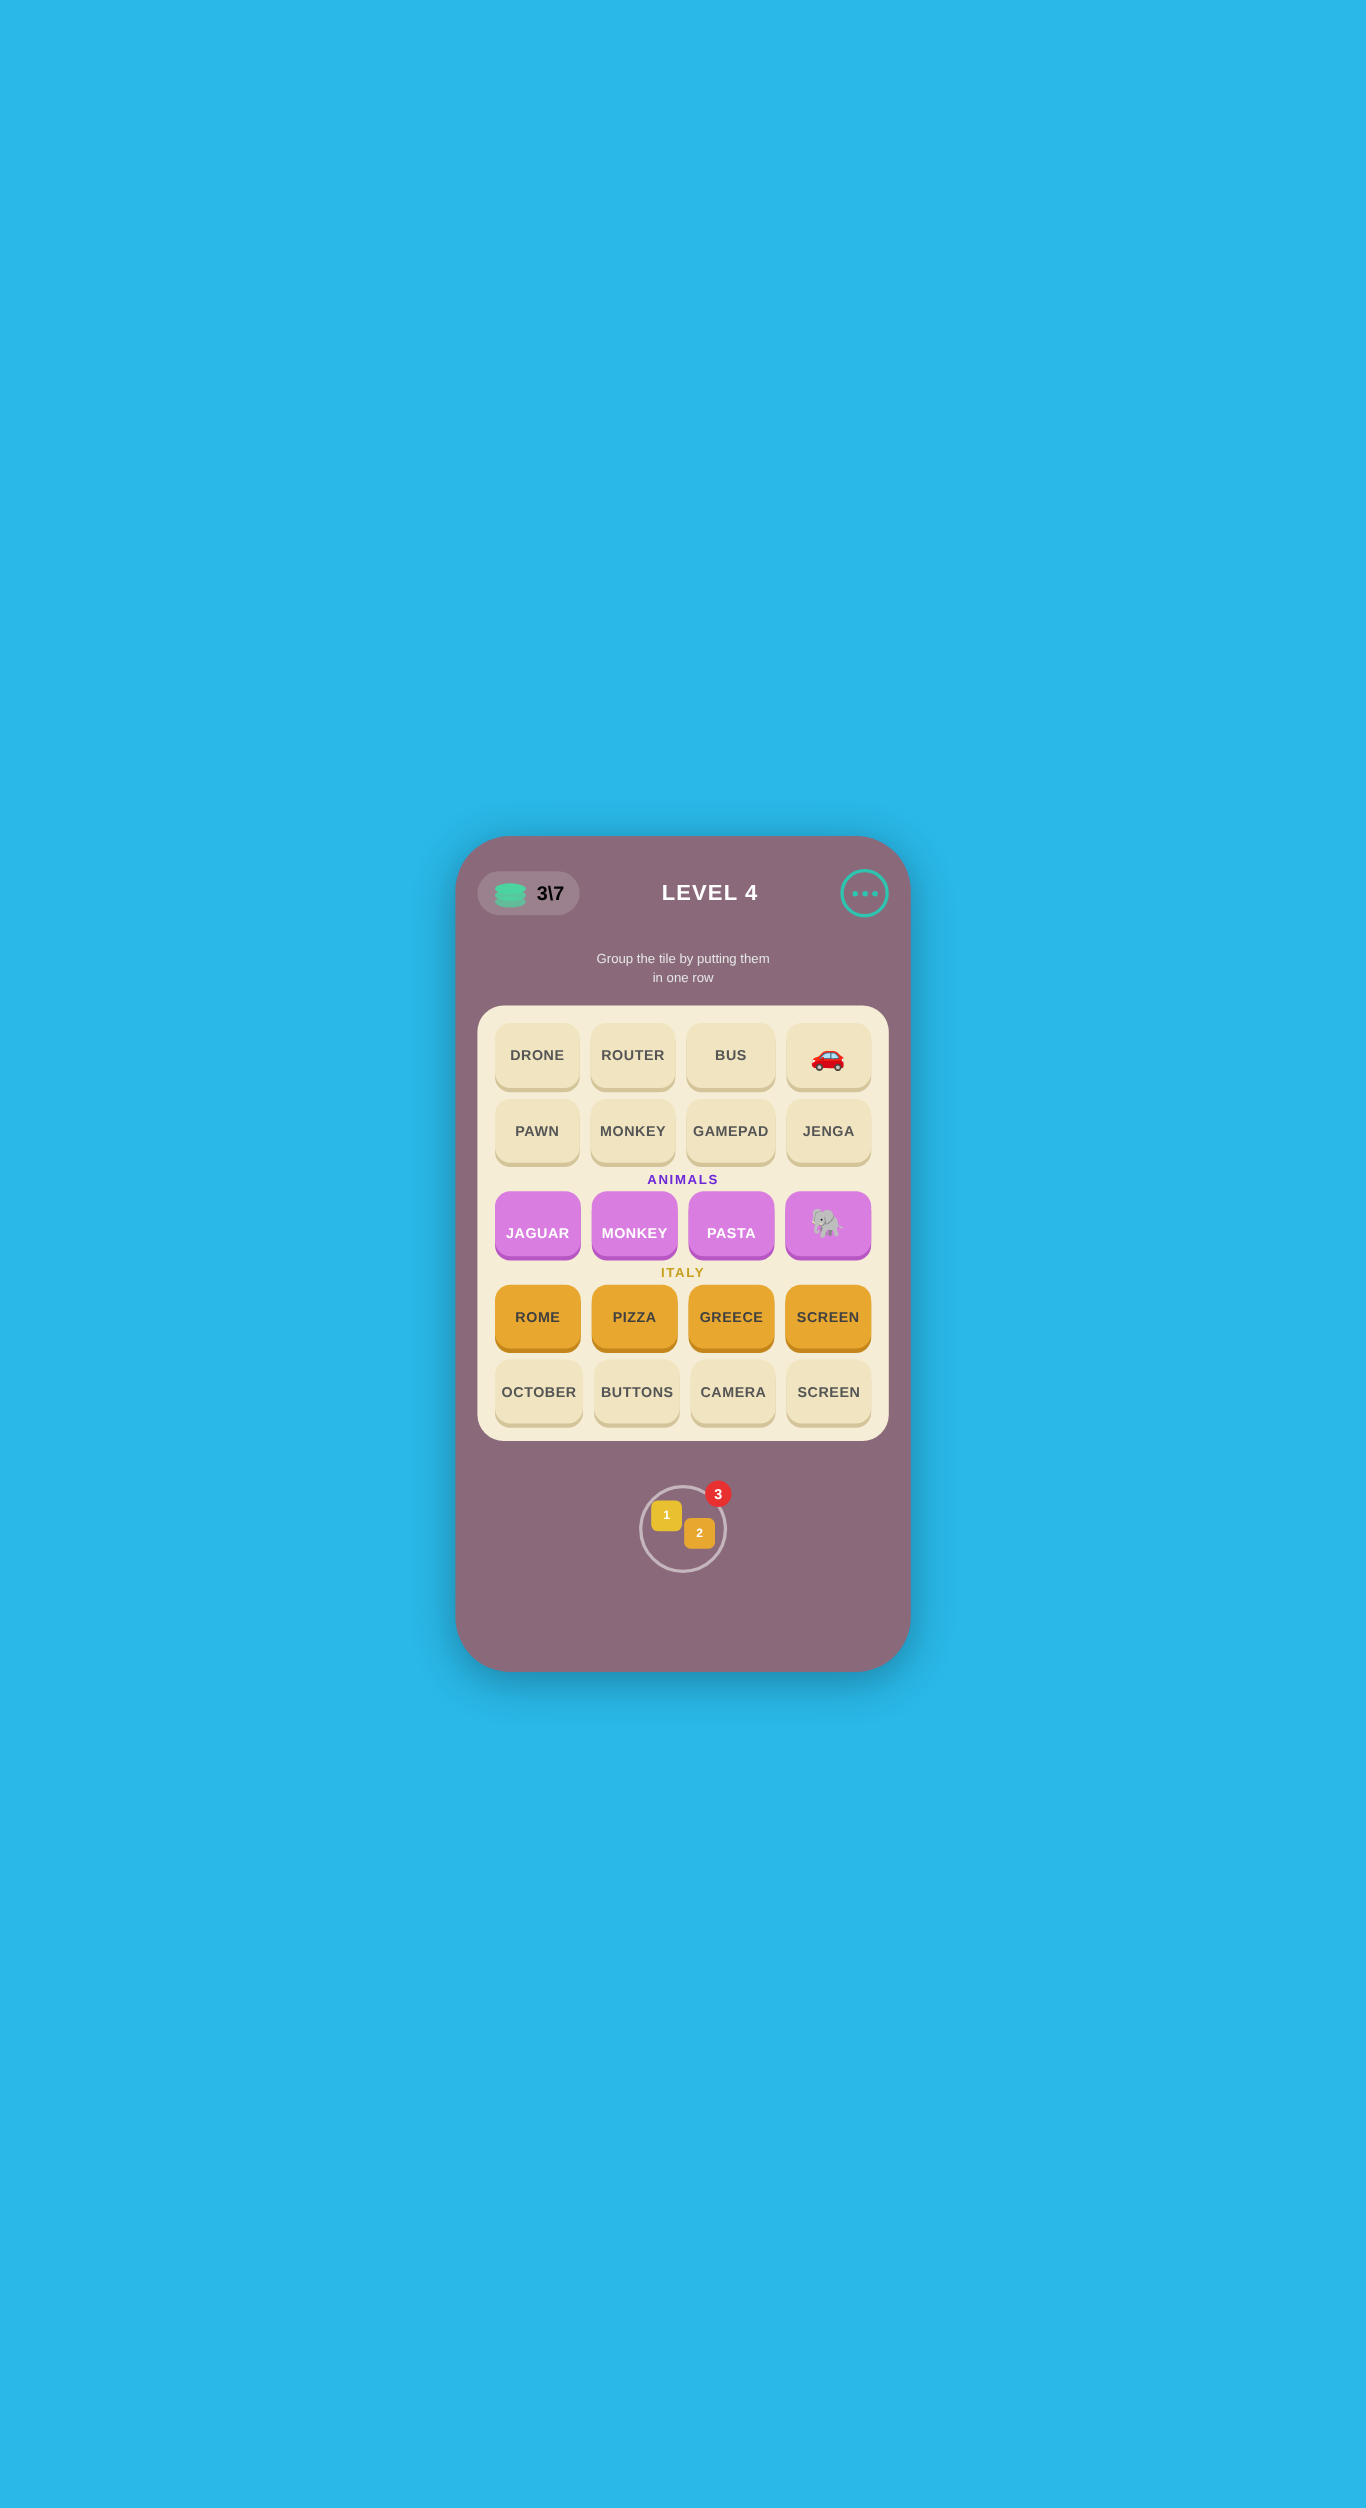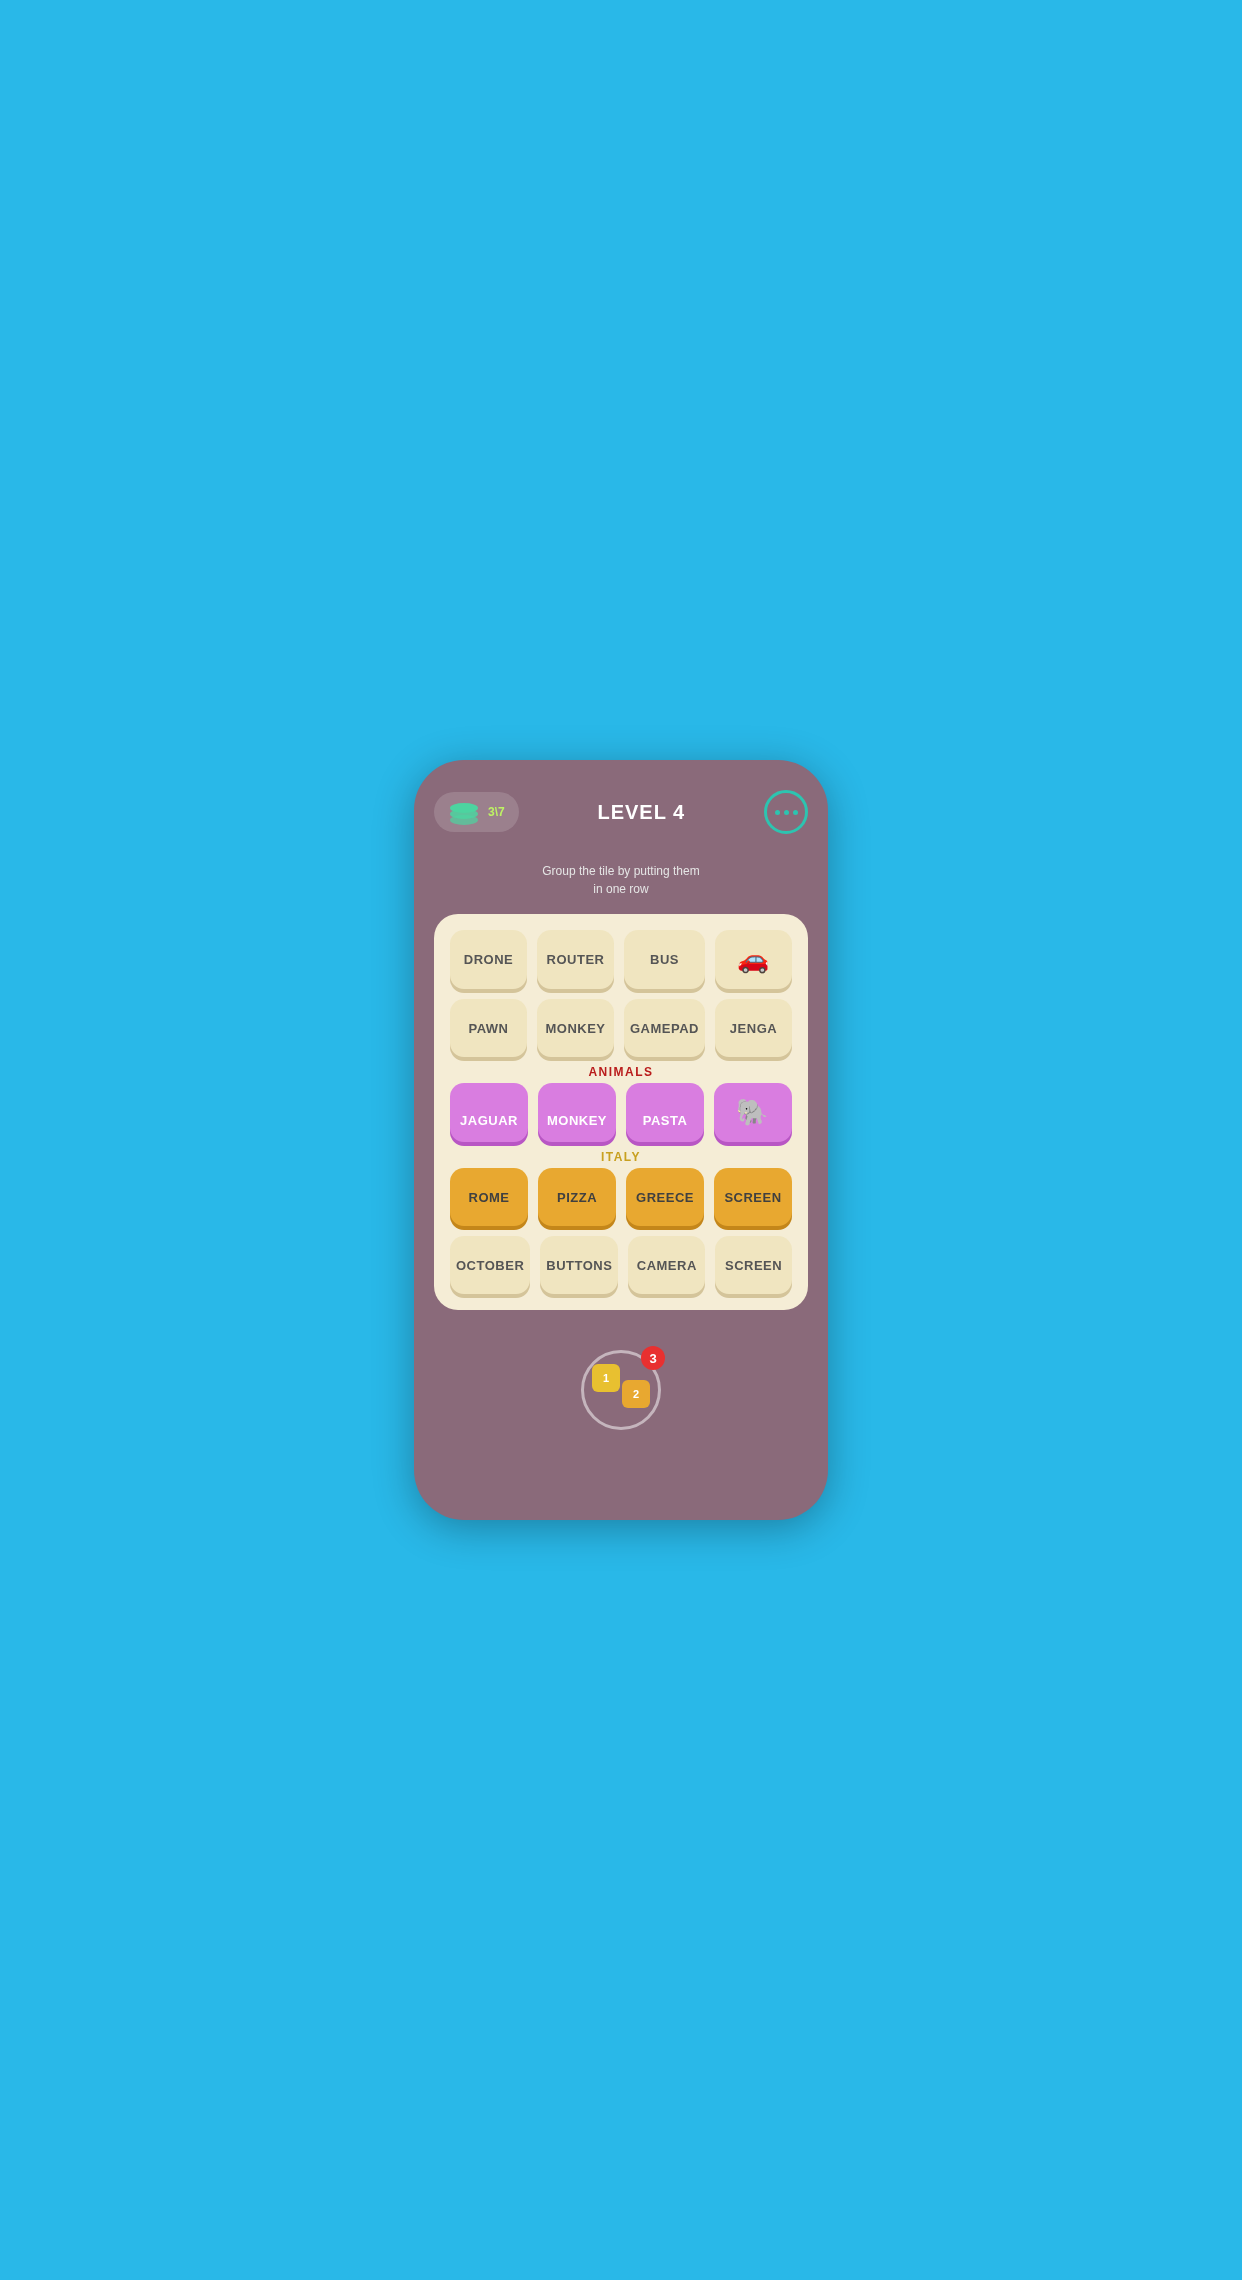--- a/index.html
+++ b/index.html
@@ -35,22 +35,22 @@
     .score-badge {
       display: flex;
       align-items: center;
       gap: 8px;
       background: rgba(255,255,255,0.15);
       border-radius: 20px;
       padding: 6px 14px;
     }
 
     .score-text {
-      color: #bef264;
-      font-size: 12px;
+      color: #000000;
+      font-size: 18px;
       font-weight: bold;
     }
 
     .level-title {
       color: white;
       font-size: 20px;
       font-weight: bold;
       letter-spacing: 1px;
     }
 
@@ -121,21 +121,21 @@
 
     .group-label {
       text-align: center;
       font-size: 12px;
       font-weight: bold;
       letter-spacing: 1.5px;
       margin-bottom: 4px;
       margin-top: 8px;
     }
 
-    .animals-label { color: #b91c1c; }
+    .animals-label { color: #6d28d9; }
     .italy-label { color: #c8a020; }
 
     .animals-tiles {
       display: grid;
       grid-template-columns: repeat(4, 1fr);
       gap: 10px;
     }
 
     .tile-animal {
       background: #d97de0;

